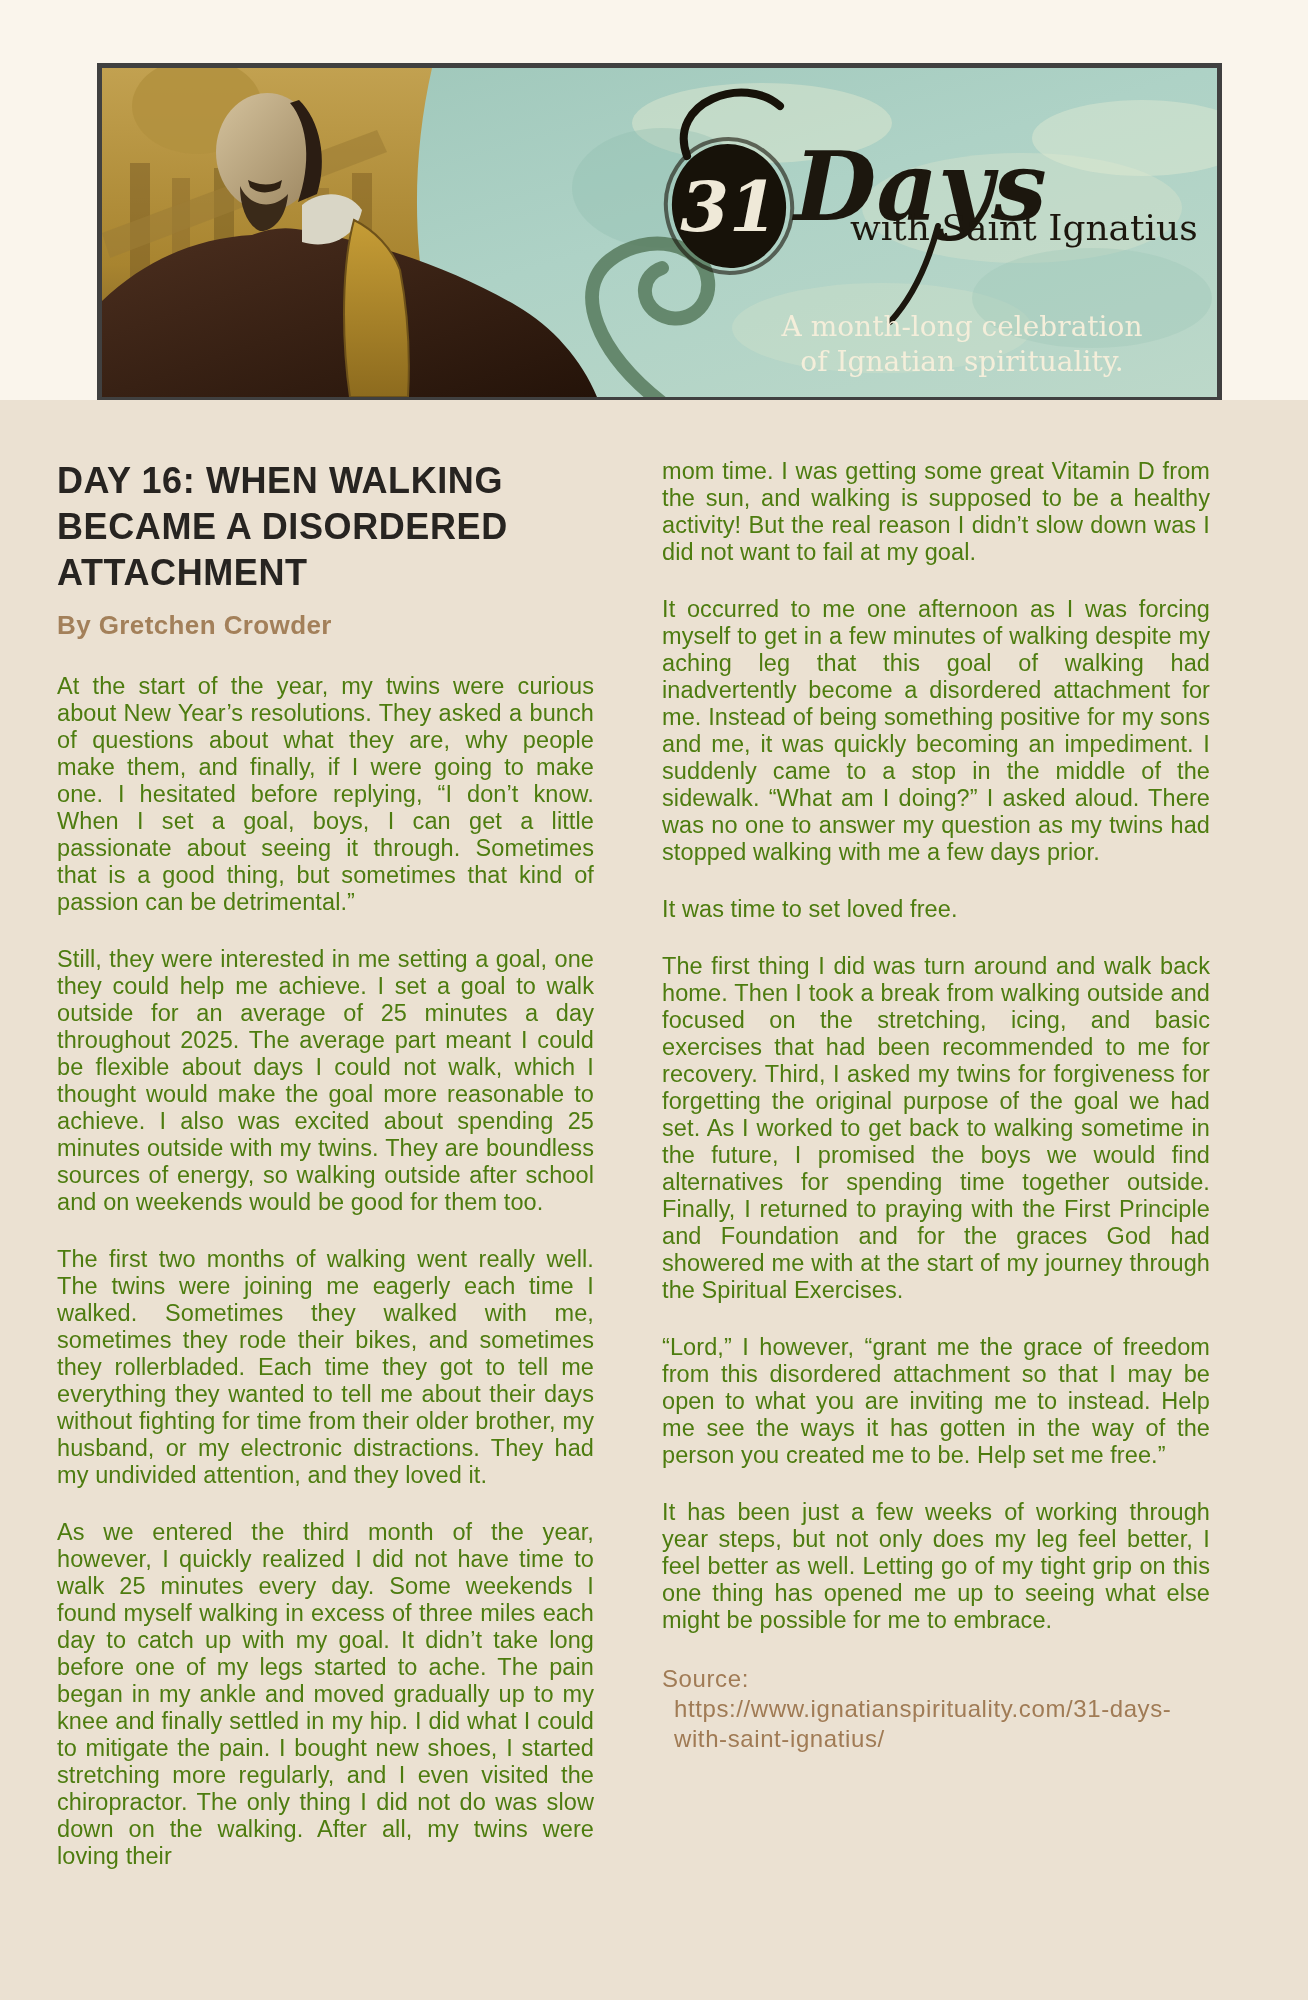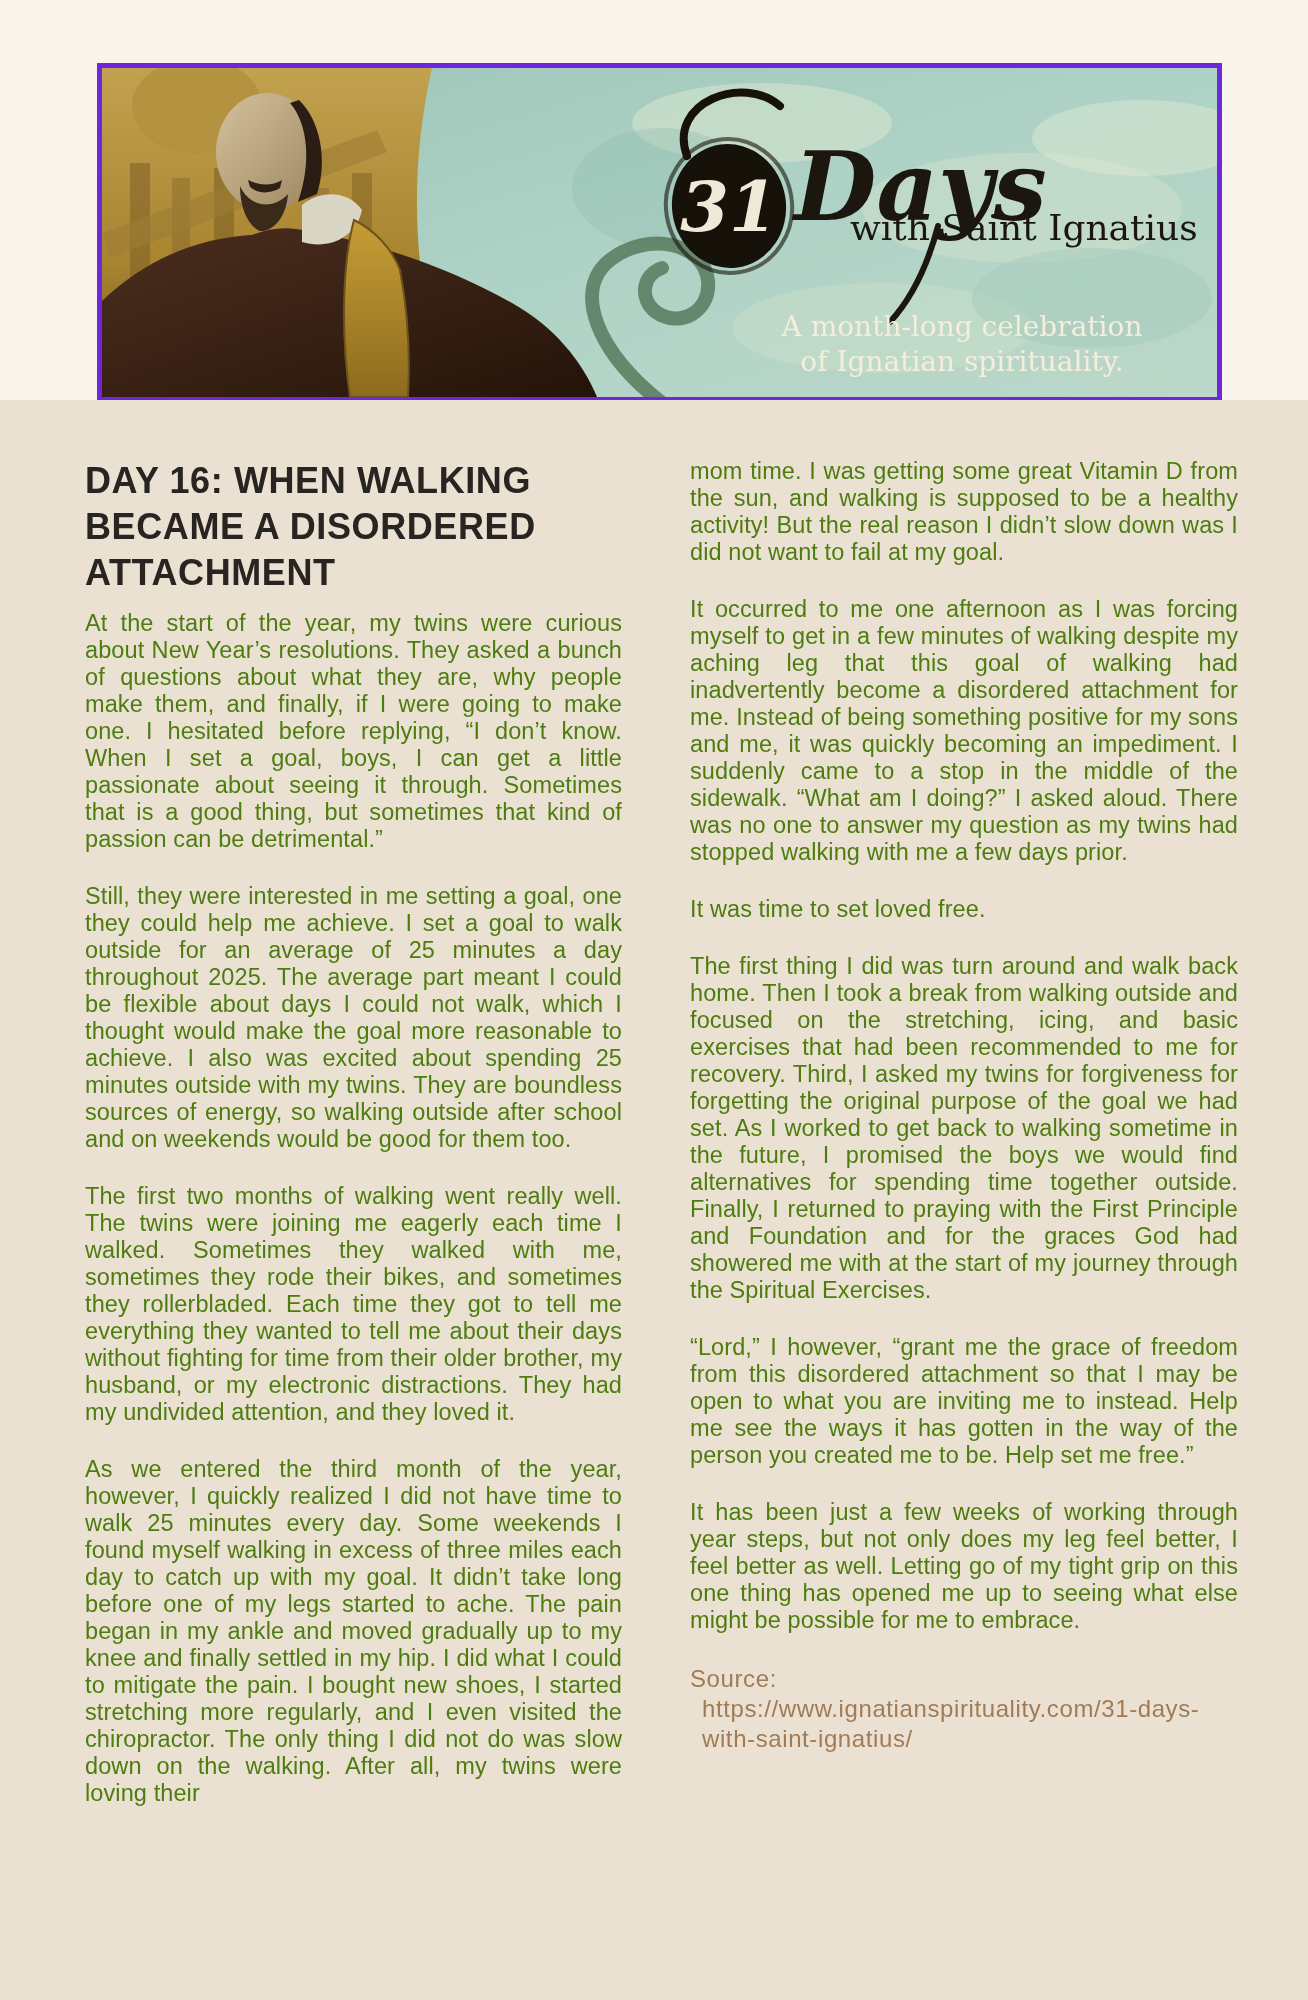--- a/index.html
+++ b/index.html
@@ -11,35 +11,35 @@
     background: #faf5ec;
     overflow: hidden;
     font-family: "Liberation Sans", sans-serif;
   }
   .banner {
     position: absolute;
     left: 97px;
     top: 63px;
     width: 1125px;
     height: 339px;
-    border: 5px solid #6d28d9;
+    border: 5px solid #404040;
     background: #a9cfc2;
   }
   .banner svg { display: block; }
   .content {
     position: absolute;
     left: 0;
     top: 400px;
     width: 1308px;
     height: 1600px;
     background: #ebe1d2;
   }
   .columns {
     display: flex;
-    padding: 58px 0 0 85px;
+    padding: 58px 0 0 57px;
     gap: 68px;
   }
   .col-left  { width: 537px; }
   .col-right { width: 548px; }
   .article-title {
     margin: 0 0 14px 0;
     font-size: 36px;
     line-height: 46px;
     font-weight: bold;
     letter-spacing: 0.6px;
@@ -150,20 +150,21 @@
         <text x="860" y="303" text-anchor="middle" font-family="DejaVu Serif, serif" font-size="28" fill="#f4eeda">of Ignatian spirituality.</text>
       </g>
     </svg>
   </div>
 
   <div class="content">
     <div class="columns">
 
       <div class="col-left body-text">
         <h1 class="article-title">DAY 16: WHEN WALKING BECAME A DISORDERED ATTACHMENT</h1>
+        <div class="byline">By Gretchen Crowder</div>
         <p>At the start of the year, my twins were curious about New Year’s resolutions. They asked a bunch of questions about what they are, why people make them, and finally, if I were going to make one. I hesitated before replying, “I don’t know. When I set a goal, boys, I can get a little passionate about seeing it through. Sometimes that is a good thing, but sometimes that kind of passion can be detrimental.”</p>
         <p>Still, they were interested in me setting a goal, one they could help me achieve. I set a goal to walk outside for an average of 25 minutes a day throughout 2025. The average part meant I could be flexible about days I could not walk, which I thought would make the goal more reasonable to achieve. I also was excited about spending 25 minutes outside with my twins. They are boundless sources of energy, so walking outside after school and on weekends would be good for them too.</p>
         <p>The first two months of walking went really well. The twins were joining me eagerly each time I walked. Sometimes they walked with me, sometimes they rode their bikes, and sometimes they rollerbladed. Each time they got to tell me everything they wanted to tell me about their days without fighting for time from their older brother, my husband, or my electronic distractions. They had my undivided attention, and they loved it.</p>
         <p>As we entered the third month of the year, however, I quickly realized I did not have time to walk 25 minutes every day. Some weekends I found myself walking in excess of three miles each day to catch up with my goal. It didn’t take long before one of my legs started to ache. The pain began in my ankle and moved gradually up to my knee and finally settled in my hip. I did what I could to mitigate the pain. I bought new shoes, I started stretching more regularly, and I even visited the chiropractor. The only thing I did not do was slow down on the walking. After all, my twins were loving their</p>
       </div>
 
       <div class="col-right body-text">
         <p>mom time. I was getting some great Vitamin D from the sun, and walking is supposed to be a healthy activity! But the real reason I didn’t slow down was I did not want to fail at my goal.</p>
         <p>It occurred to me one afternoon as I was forcing myself to get in a few minutes of walking despite my aching leg that this goal of walking had inadvertently become a disordered attachment for me. Instead of being something positive for my sons and me, it was quickly becoming an impediment. I suddenly came to a stop in the middle of the sidewalk. “What am I doing?” I asked aloud. There was no one to answer my question as my twins had stopped walking with me a few days prior.</p>
         <p>It was time to set loved free.</p>

